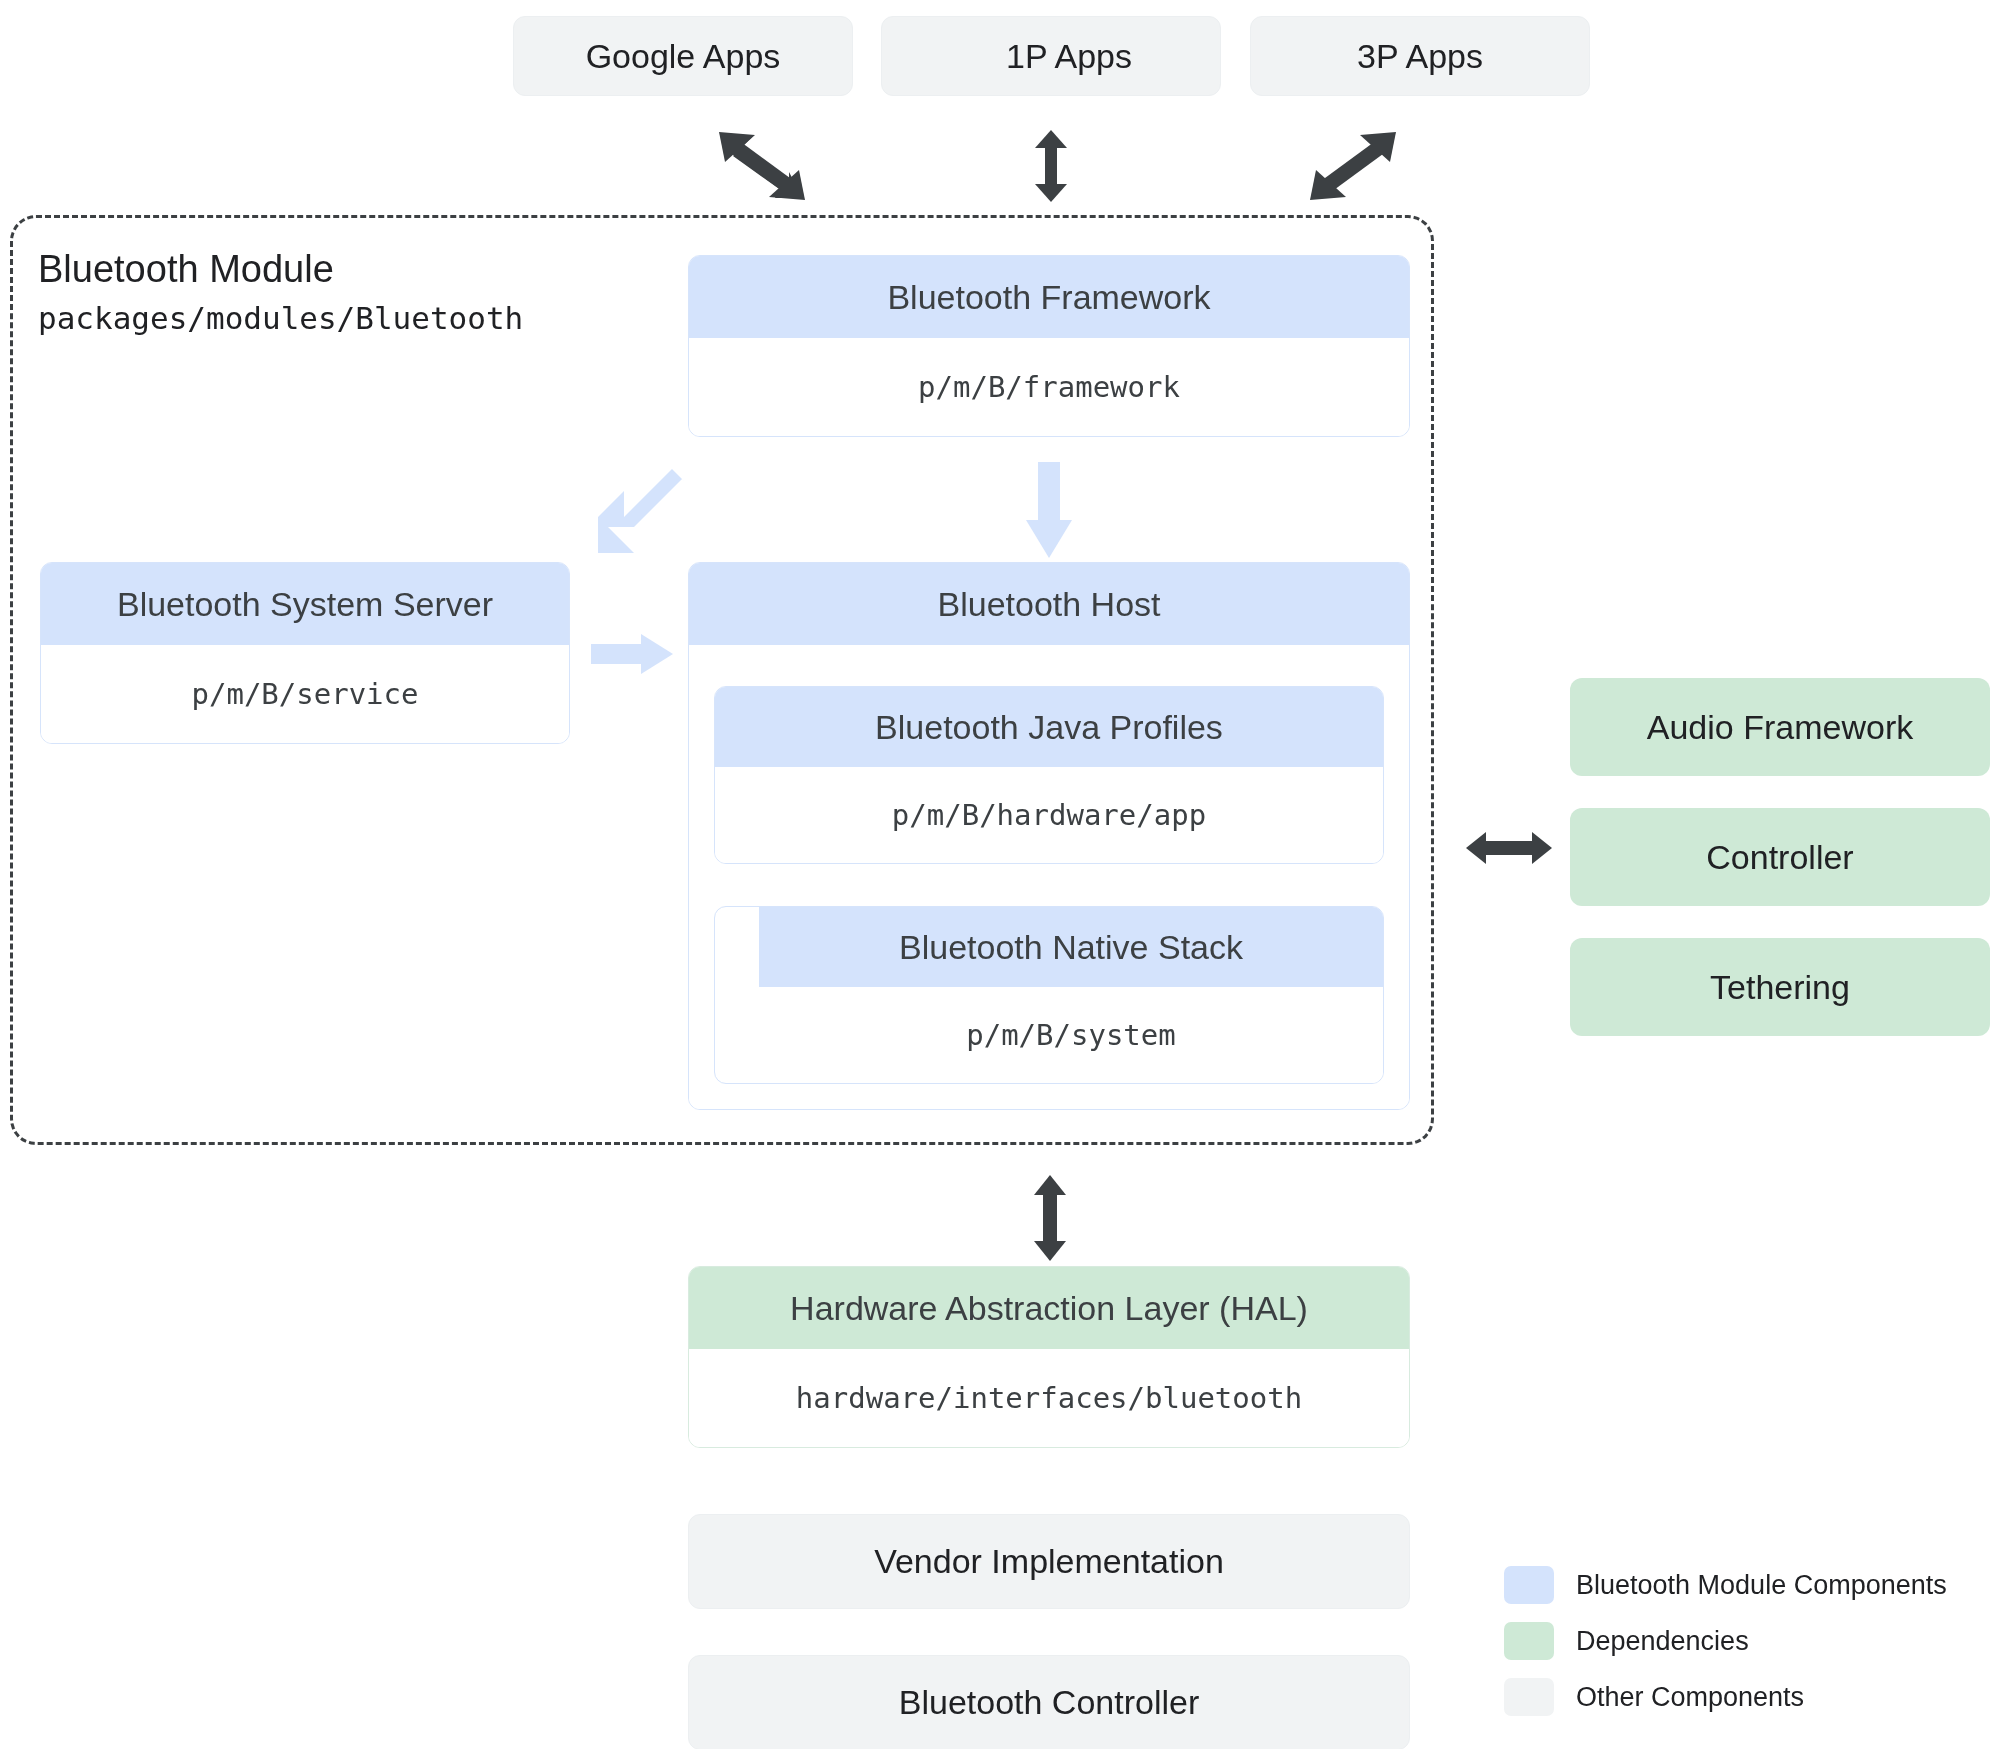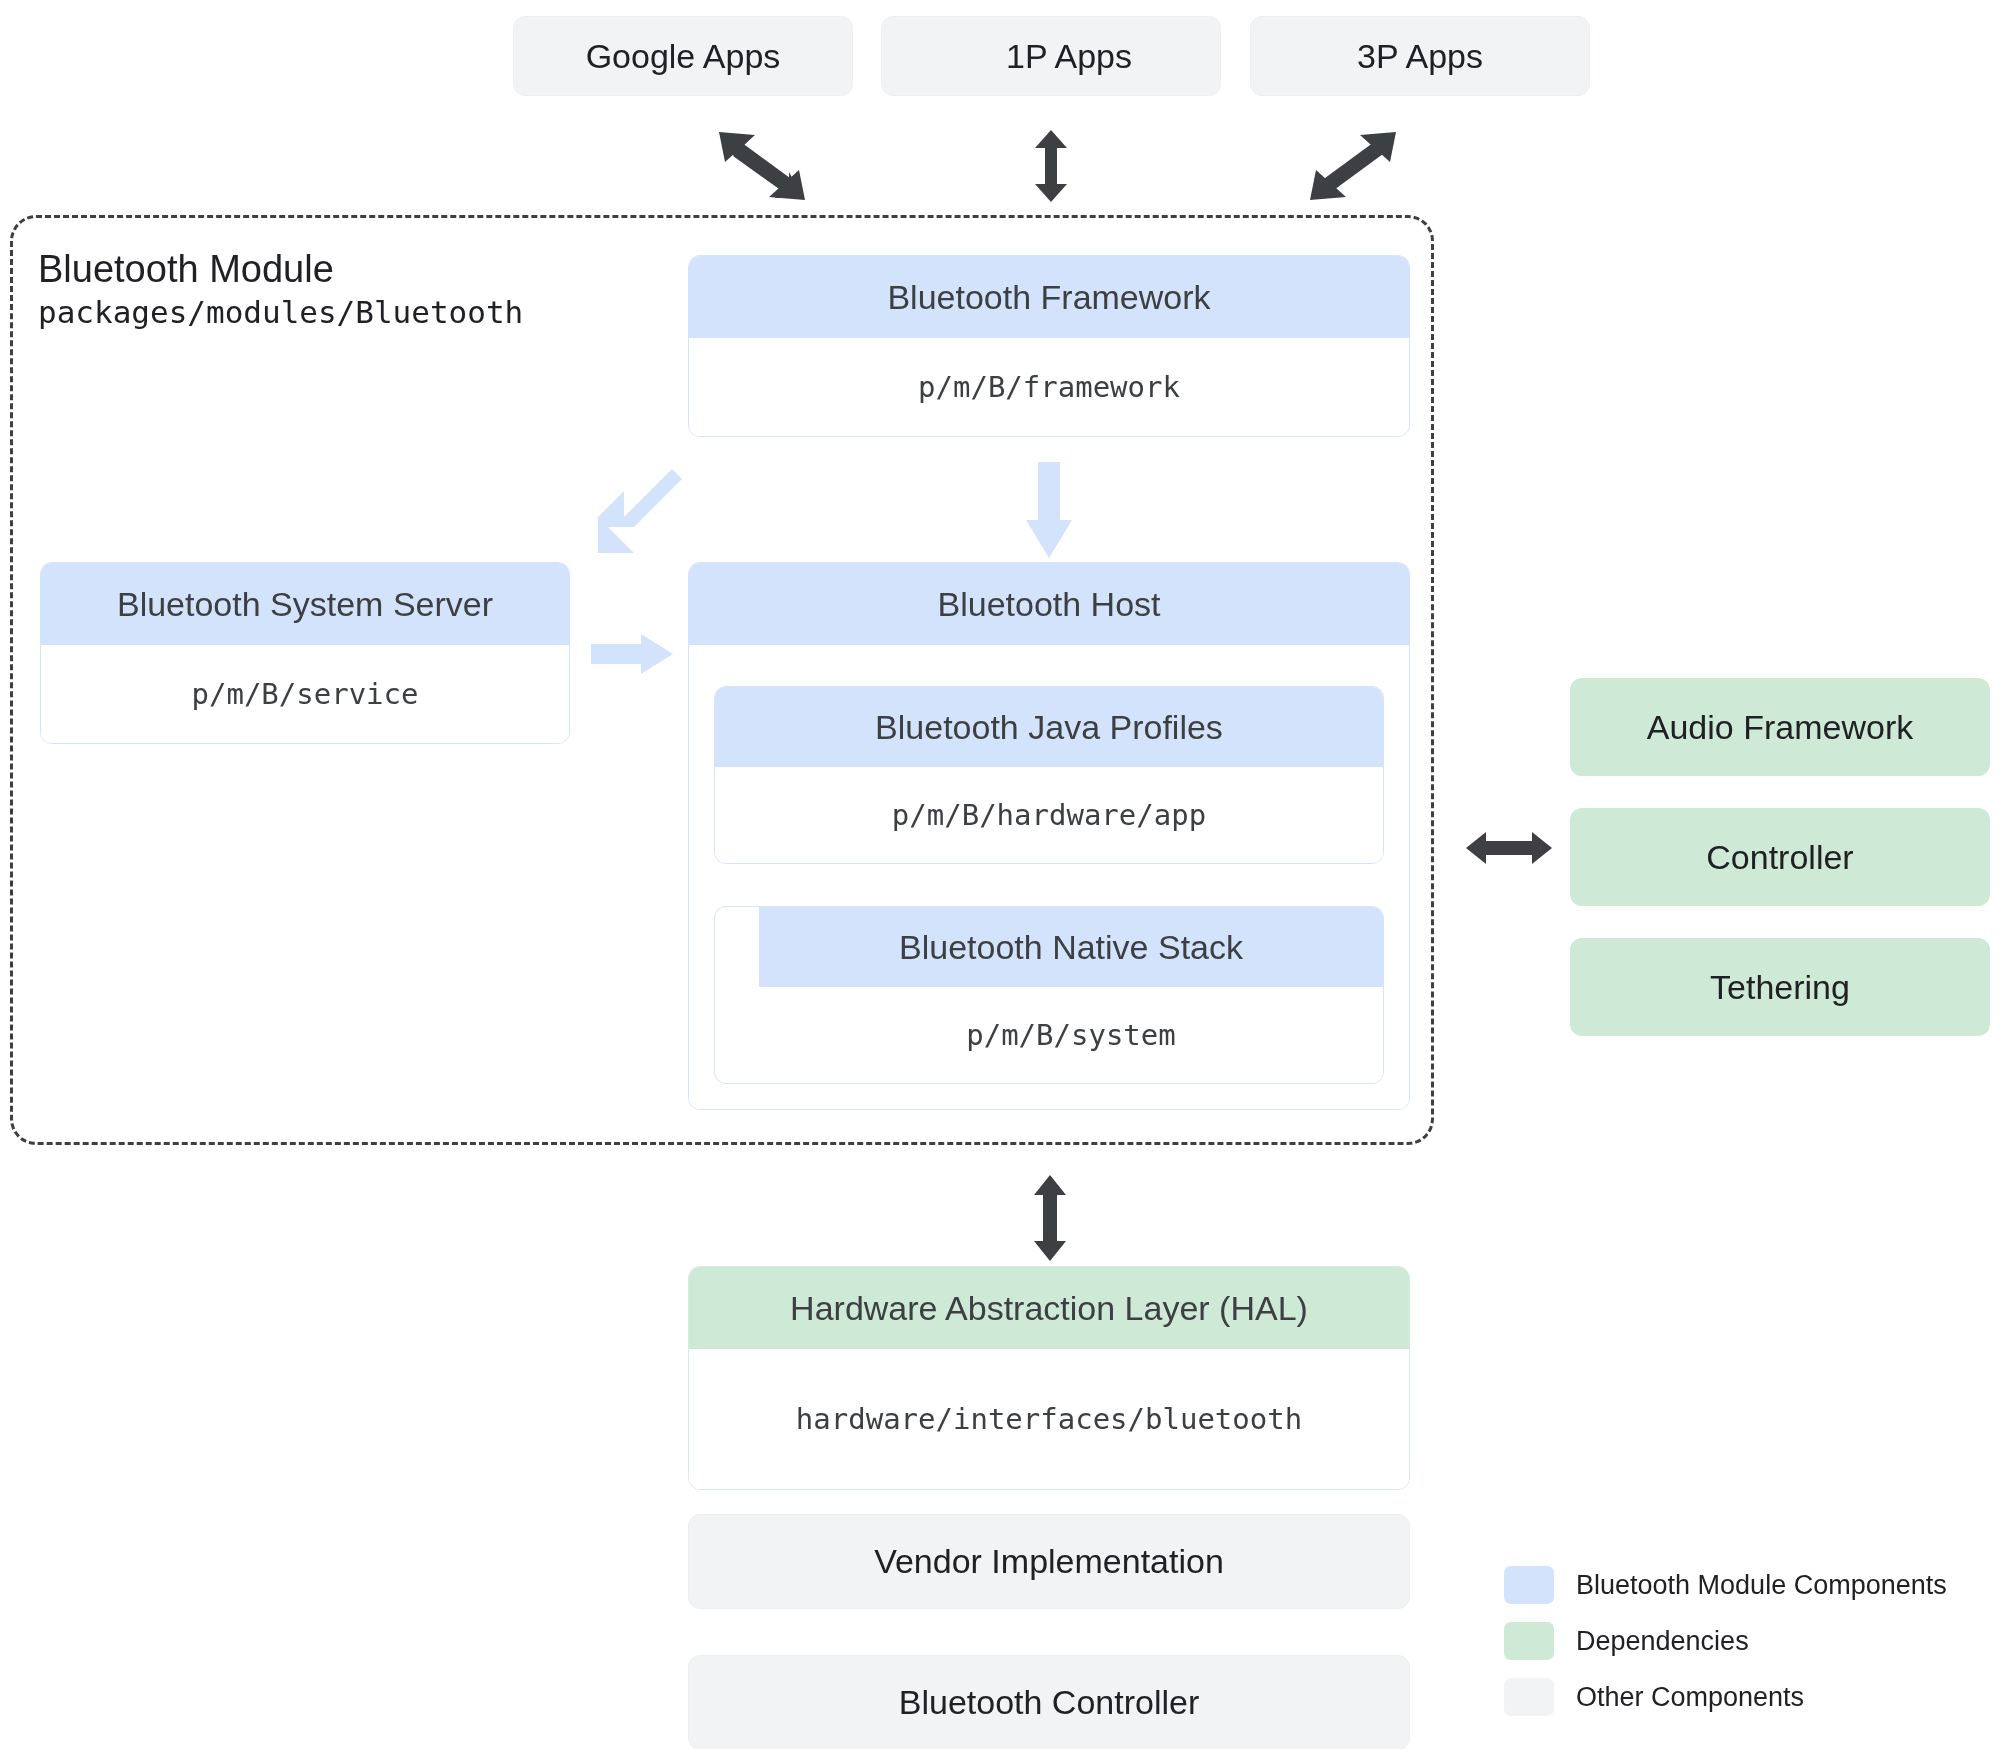--- a/index.html
+++ b/index.html
@@ -108,20 +108,21 @@
     font-size: 38px;
     color: #202124;
     line-height: 1.15;
     white-space: nowrap;
   }
   #module-label .module-path {
     font-family: "DejaVu Sans Mono", "Liberation Mono", monospace;
     font-size: 31px;
     color: #202124;
     line-height: 1.3;
+    margin-top: 6px;
     white-space: nowrap;
   }
 
   
   .arrow {
     position: absolute;
   }
   .arrow svg { display: block; }
 
   
@@ -281,21 +282,21 @@
   <div class="arrow" style="left:1032px; top:1175px; width:36px; height:86px;">
     <svg width="36" height="86" viewBox="0 0 36 86">
       <g fill="#3c4043">
         <rect x="11" y="16" width="14" height="54"></rect>
         <polygon points="18,0 2,20 34,20"></polygon>
         <polygon points="18,86 2,66 34,66"></polygon>
       </g>
     </svg>
   </div>
 
-  <div class="box box-green" style="left:688px; top:1266px; width:722px; height:224px;">
+  <div class="box box-green" style="left:688px; top:1266px; width:722px; height:182px;">
     <div class="box-title" style="height:82px;">Hardware Abstraction Layer (HAL)</div>
     <div class="box-path">hardware/interfaces/bluetooth</div>
   </div>
 
   <div class="box box-grey" style="left:688px; top:1514px; width:722px; height:95px;">
     <div class="box-title">Vendor Implementation</div>
   </div>
 
   <div class="box box-grey" style="left:688px; top:1655px; width:722px; height:95px;">
     <div class="box-title">Bluetooth Controller</div>

